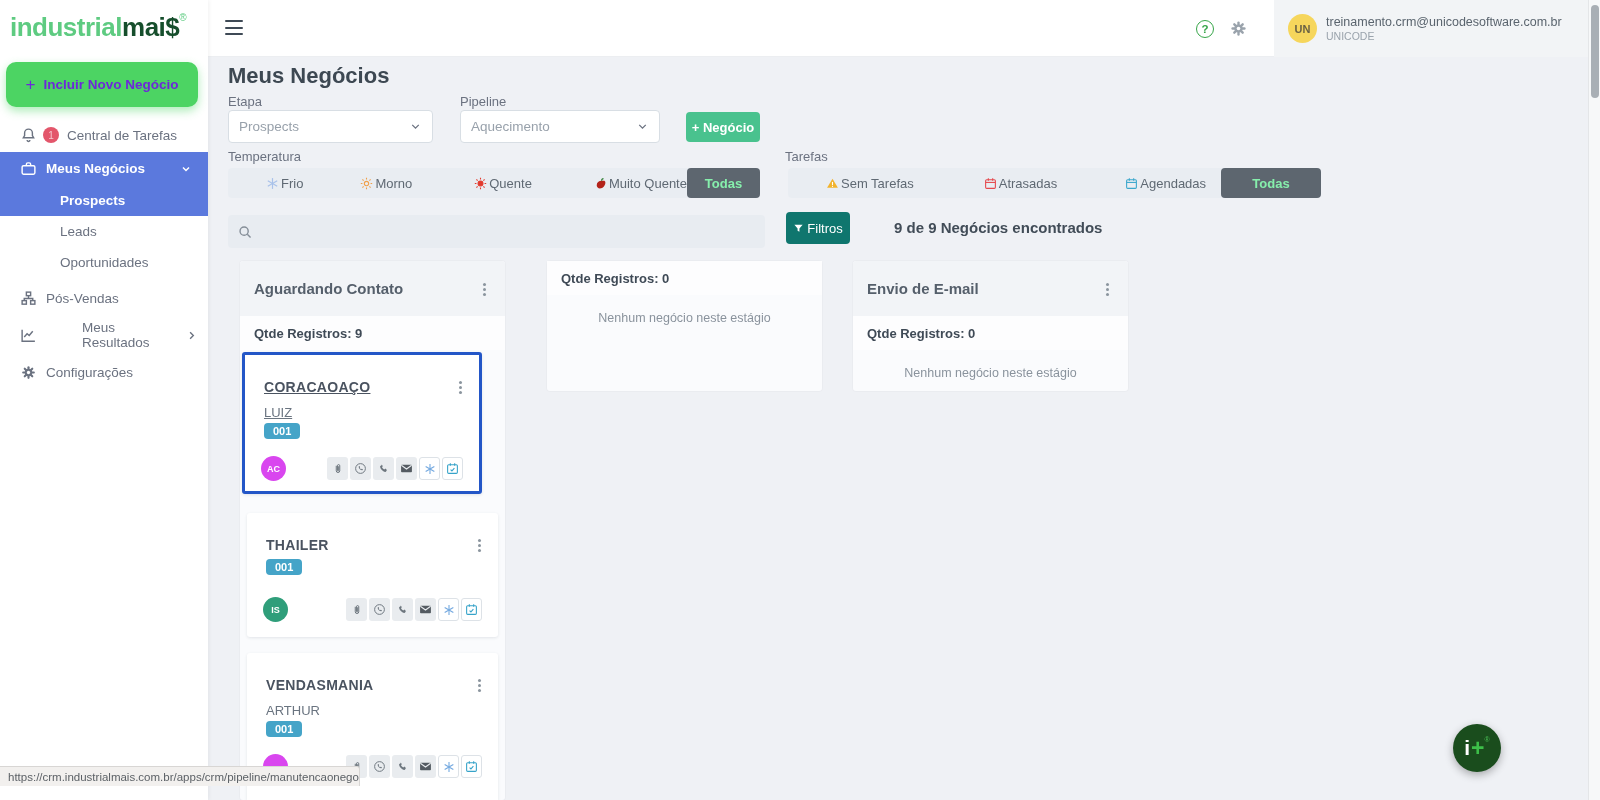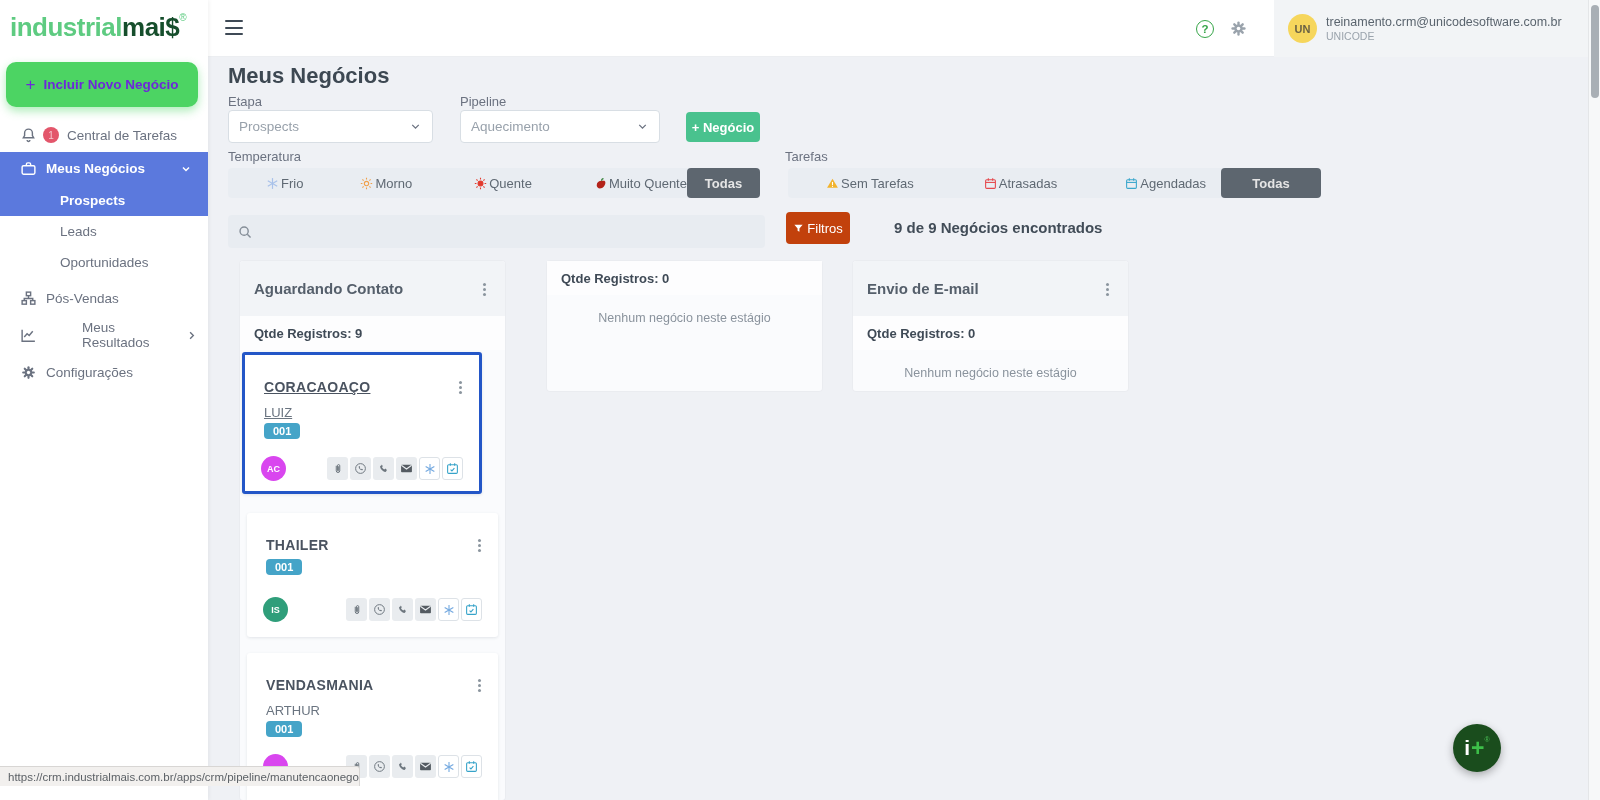--- a/index.html
+++ b/index.html
@@ -58,33 +58,33 @@
                display:flex; align-items:center; padding:0 10px; font-size:13.5px; color:#98a1ab; cursor:pointer; }
   .sel-etapa { left:20px; width:205px; } .sel-pipeline { left:252px; width:200px; }
   .selectbox .chevd { margin-left:auto; display:inline-flex; }
   .btn-negocio { position:absolute; left:478px; top:55px; width:74px; height:30px; background:#49c28e; color:#fff;
                  border:none; border-radius:4px; font-size:13px; font-weight:bold; cursor:pointer; font-family:inherit; }
   .segbar { position:absolute; top:111px; height:30px; background:#e9edf2; border-radius:4px; display:flex;
             align-items:center; font-size:13px; color:#5f6973; }
   .bar-temp { left:20px; width:532px; } .bar-tarefas { left:580px; width:533px; }
   .seg { display:flex; align-items:center; gap:2px; cursor:pointer; white-space:nowrap; }
   .seg svg, .seg .gl { width:13px; height:13px; flex:none; }
-  .seg-todas { margin-left:auto; height:30px; border-radius:4px; background:#5d666f; color:#e5e5e5; font-weight:bold;
+  .seg-todas { margin-left:auto; height:30px; border-radius:4px; background:#5d666f; color:#86efac; font-weight:bold;
                display:flex; align-items:center; justify-content:center; cursor:pointer; }
   .bar-temp .seg-todas { width:86px; } .bar-tarefas .seg-todas { width:100px; }
   .bar-temp .seg1{margin-left:38px;} .bar-temp .seg2{margin-left:57px;} .bar-temp .seg3{margin-left:62px;} .bar-temp .seg4{margin-left:62px;}
   .bar-tarefas .seg1{margin-left:38px;} .bar-tarefas .seg2{margin-left:70px;} .bar-tarefas .seg3{margin-left:68px;}
 
   .searchbox { position:absolute; left:20px; top:158px; width:537px; height:33px; background:#e8ecf1; border-radius:4px;
                display:flex; align-items:center; padding:0 10px; }
   .searchbox svg { flex:none; margin-right:8px; }
   .searchbox input { border:none; background:transparent; outline:none; width:100%; font-size:13px;
                      font-family:inherit; color:#4a5560; }
   .searchbox input::placeholder { color:#9aa3ad; }
-  .btn-filtros { position:absolute; left:578px; top:155px; width:64px; height:32px; background:#c2410c; color:#fff;
+  .btn-filtros { position:absolute; left:578px; top:155px; width:64px; height:32px; background:#0f766e; color:#fff;
                  border:none; border-radius:4px; font-size:13px; cursor:pointer; font-family:inherit;
                  display:flex; align-items:center; justify-content:center; gap:3px; }
   .results { position:absolute; left:686px; top:162px; font-size:15px; font-weight:bold; color:#414c57; }
 
   
   .col { position:absolute; top:204px; background:#fafbfd; border-radius:3px; box-shadow:0 0 0 1px rgba(0,0,0,.02); }
   .col1 { left:32px;  width:265px; height:539px; }
   .col2 { left:339px; width:275px; height:130px; }
   .col3 { left:645px; width:275px; height:130px; }
   .col-head { height:55px; background:#f2f4f7; border-radius:3px 3px 0 0; display:flex; align-items:center;

